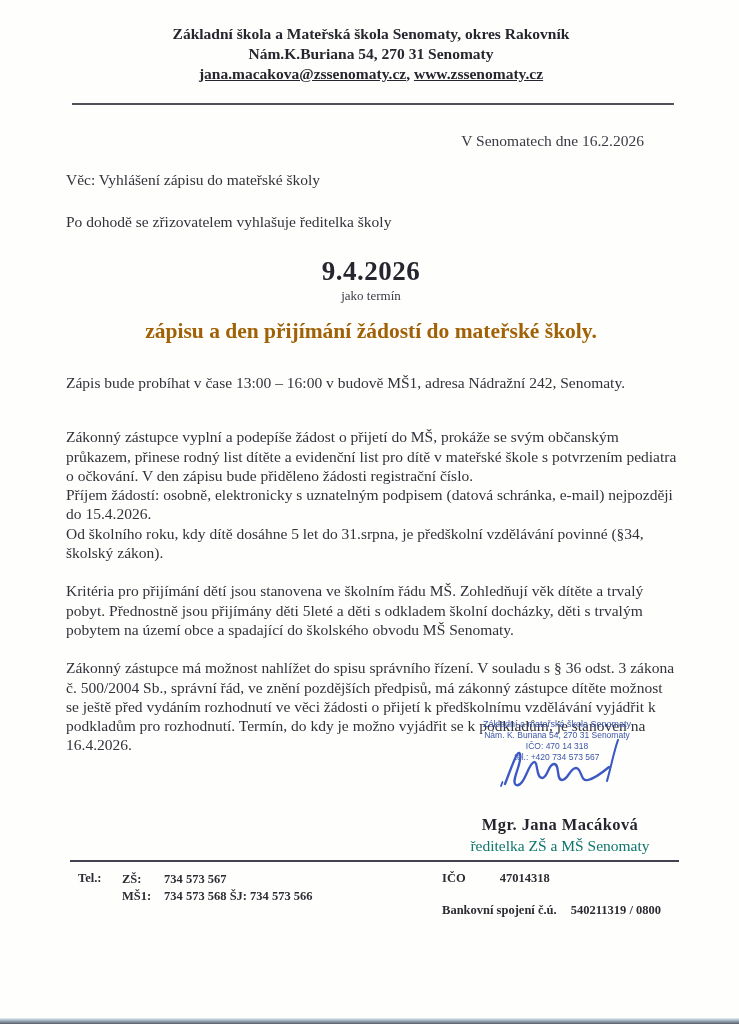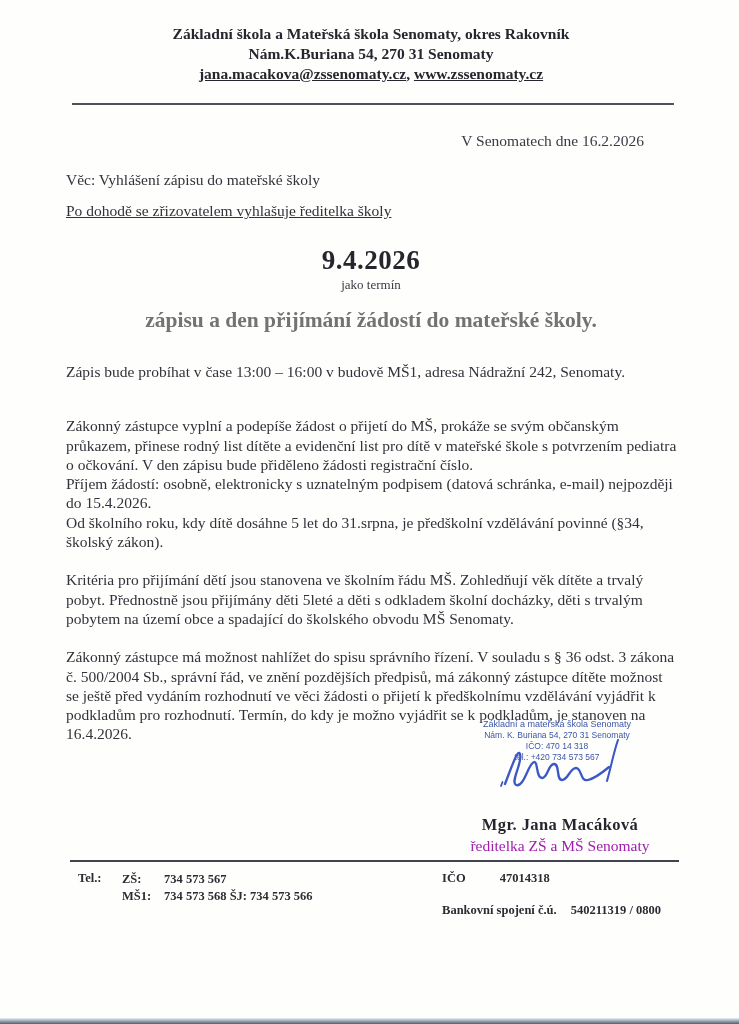--- a/index.html
+++ b/index.html
@@ -14,47 +14,47 @@
   .content { padding:24px 63px 0 66px; }
 
   
   .letterhead { text-align:center; font-weight:bold; font-size:15.5px; line-height:20px; color:#26262e; }
   .doc-link { color:#26262e; text-decoration:underline; cursor:pointer; }
   .rule-top { border:0; border-top:2px solid #51515c; margin:19px 2px 0 6px; }
 
   
   .dateline { text-align:right; padding-right:32px; margin-top:27px; font-size:15.5px; color:#3a3a44; }
   .subject  { margin-top:21px; font-size:15.5px; }
-  .intro    { margin-top:13px; font-size:15.5px;text-decoration:underline; }
+  .intro    { margin-top:24px; font-size:15.5px; }
 
   
   .big-date { text-align:center; margin-top:25px; font-size:27px; font-weight:bold; color:#26262e; letter-spacing:0.5px; }
   .date-caption { text-align:center; margin-top:1px; font-size:13px; color:#3a3a44; }
-  .main-title { text-align:center; margin-top:15px; font-size:21.5px; font-weight:bold; color:#737373; }
+  .main-title { text-align:center; margin-top:15px; font-size:21.5px; font-weight:bold; color:#a16207; }
 
   
   .para { font-size:15.5px; line-height:19.3px; text-align:left; }
   .time-place { margin-top:29px; width:600px; }
   .block1 { margin-top:35px; width:612px; }
   .block2 { margin-top:19px; width:612px; }
   .block3 { margin-top:19px; width:612px; }
 
   
   .stamp {
     position:absolute; left:468px; top:719px; width:178px;
     text-align:center;
     font-family:"Liberation Sans","DejaVu Sans",sans-serif;
     font-size:8.5px; line-height:11px;
     color:var(--stamp-blue,#3c55a8);
   }
   .stamp-l1 { font-weight:normal; font-size:9px; }
   .signature-svg { position:absolute; left:497px; top:736px; }
   .signatory { position:absolute; left:420px; top:783px; width:280px; text-align:center; }
   .signatory-name { font-weight:bold; font-size:16.5px; color:#26262e; letter-spacing:0.4px;margin-top:32px; }
-  .signatory-role { font-size:15.5px; margin-top:2px; color:#a21caf; }
+  .signatory-role { font-size:15.5px; margin-top:2px; color:#0f766e; }
 
   
   .footer { position:absolute; left:0; top:860px; width:739px; font-weight:bold; font-size:12.5px; color:#2c2c34; }
   .rule-bottom { border:0; border-top:2px solid #434350; margin:0 60px 0 70px; }
   .footer-left { position:absolute; left:78px; top:11px; display:flex; }
   .tel-label { width:44px; }
   .tel-row { display:flex; line-height:17px; }
   .tel-row .t-label { width:42px; }
   .footer-right { position:absolute; right:78px; top:11px; }
   .ico-line { padding-right:24px; }

